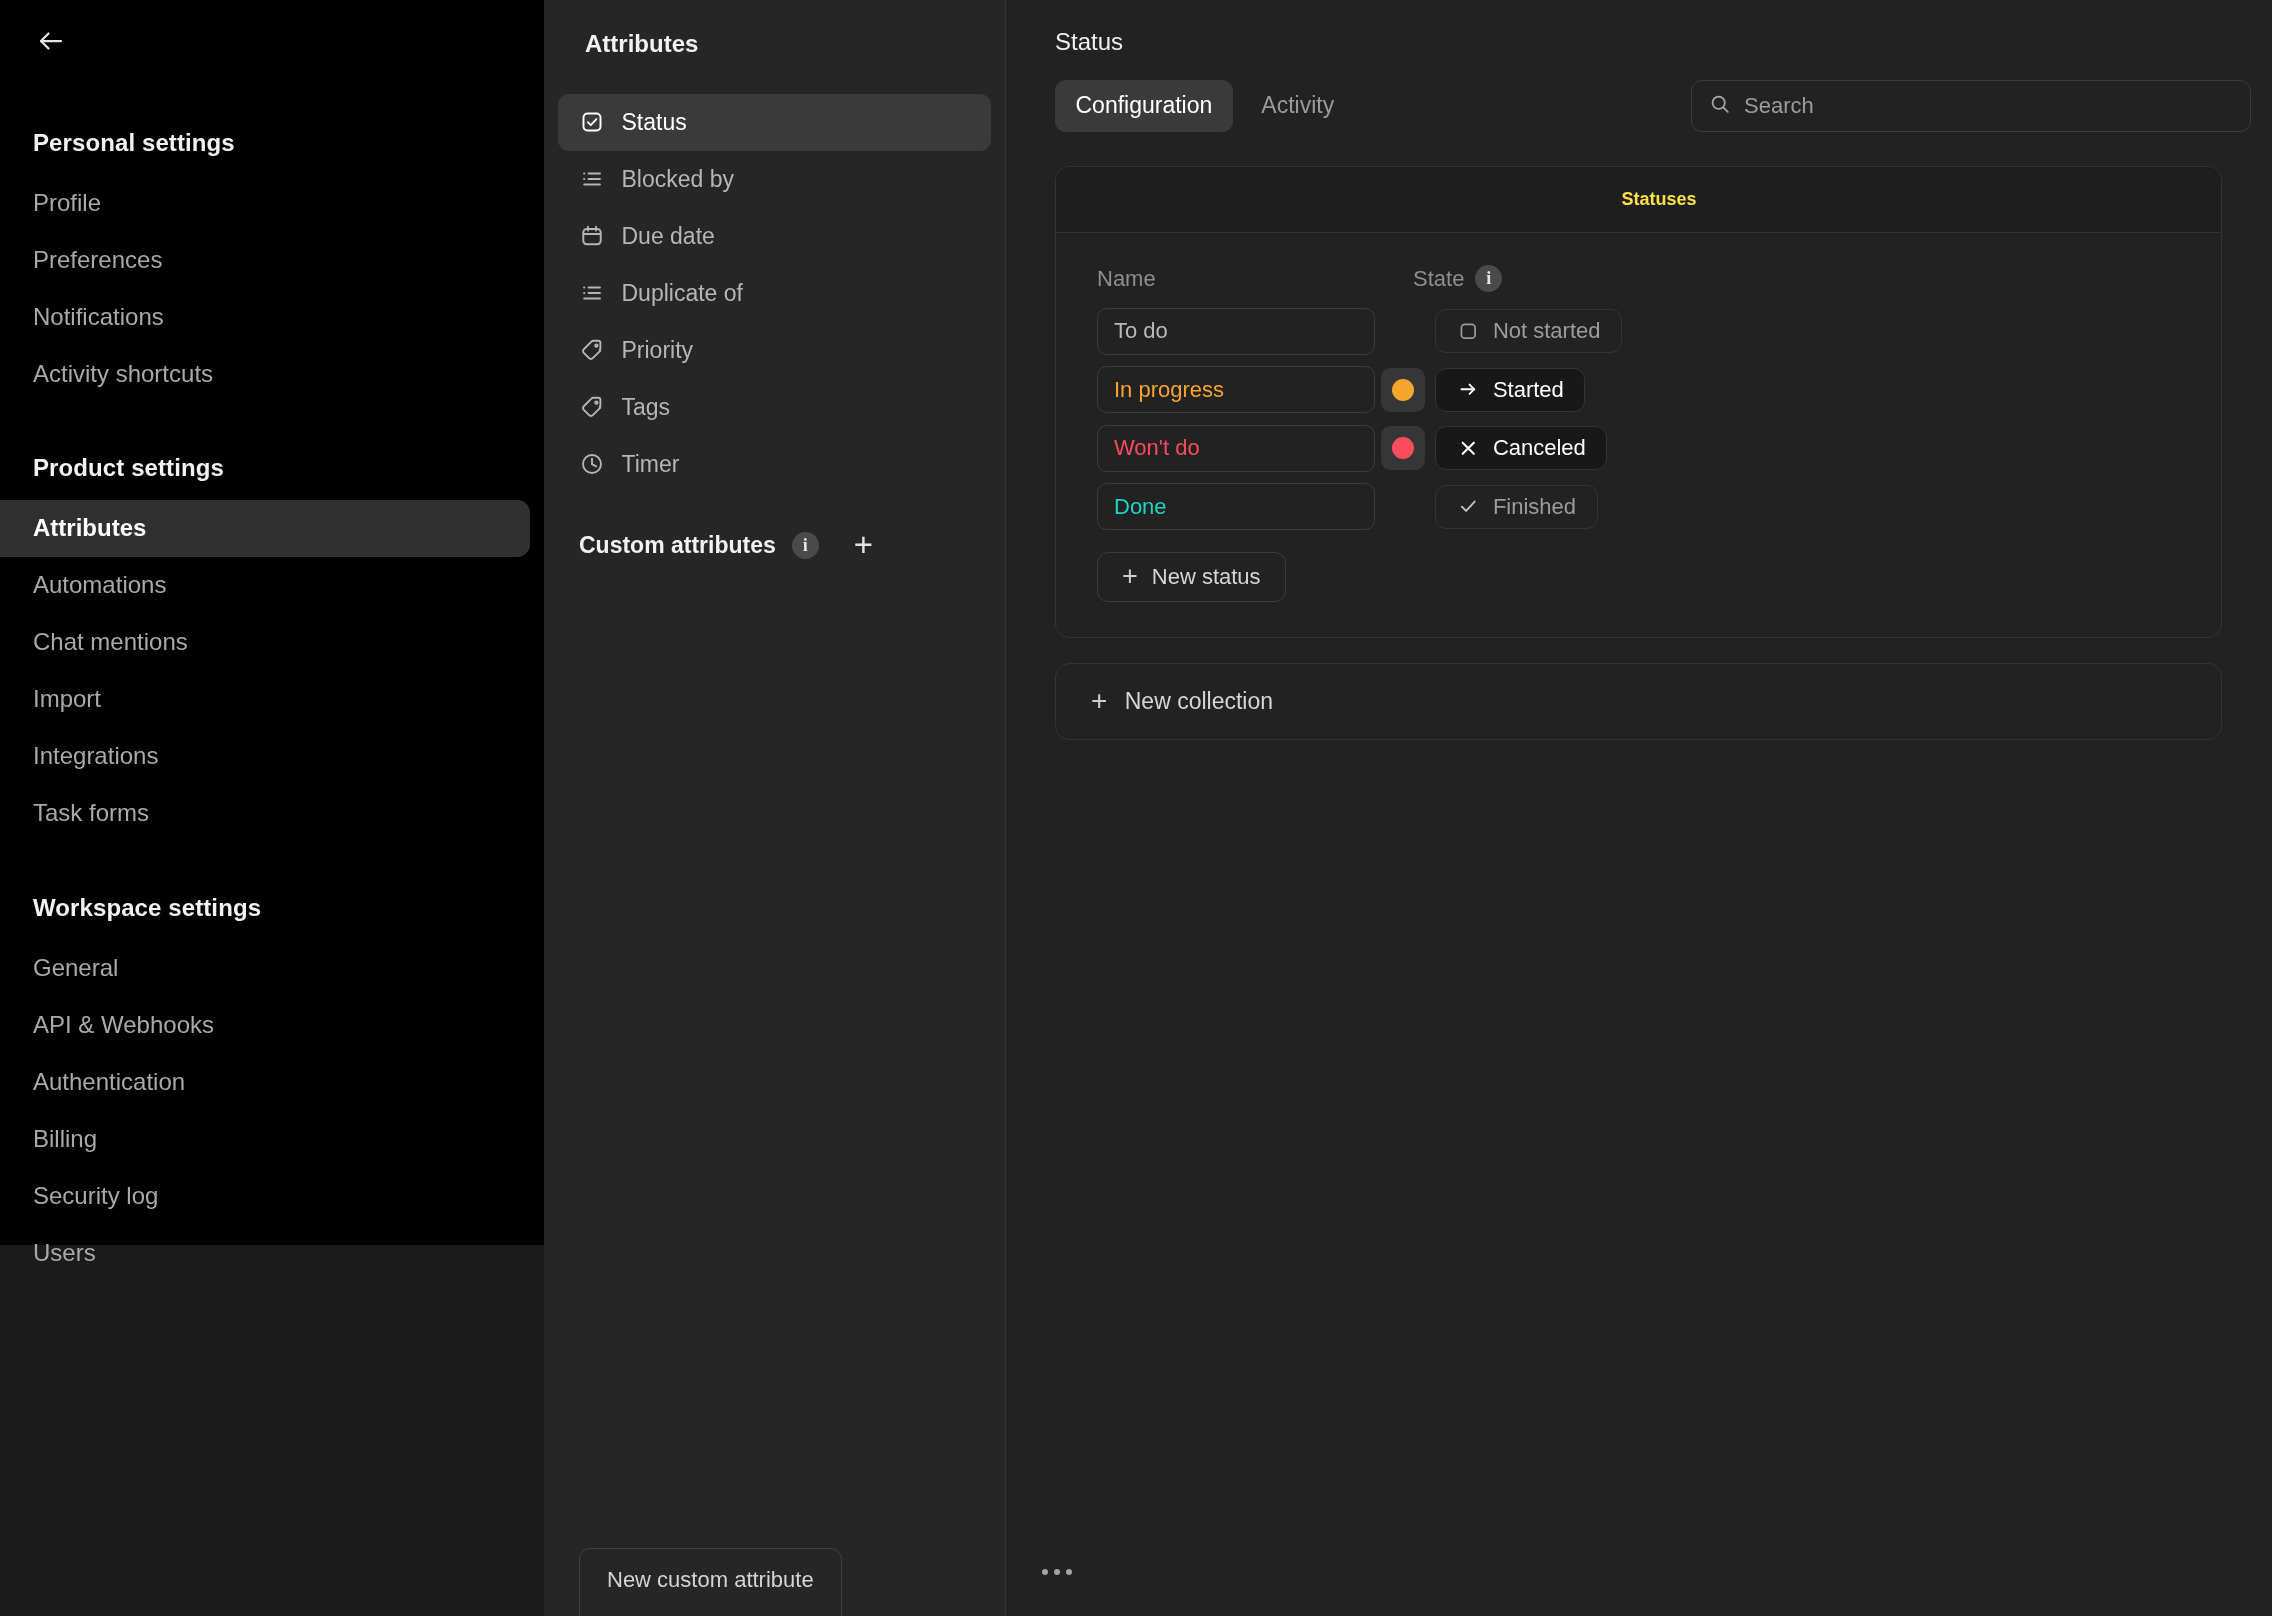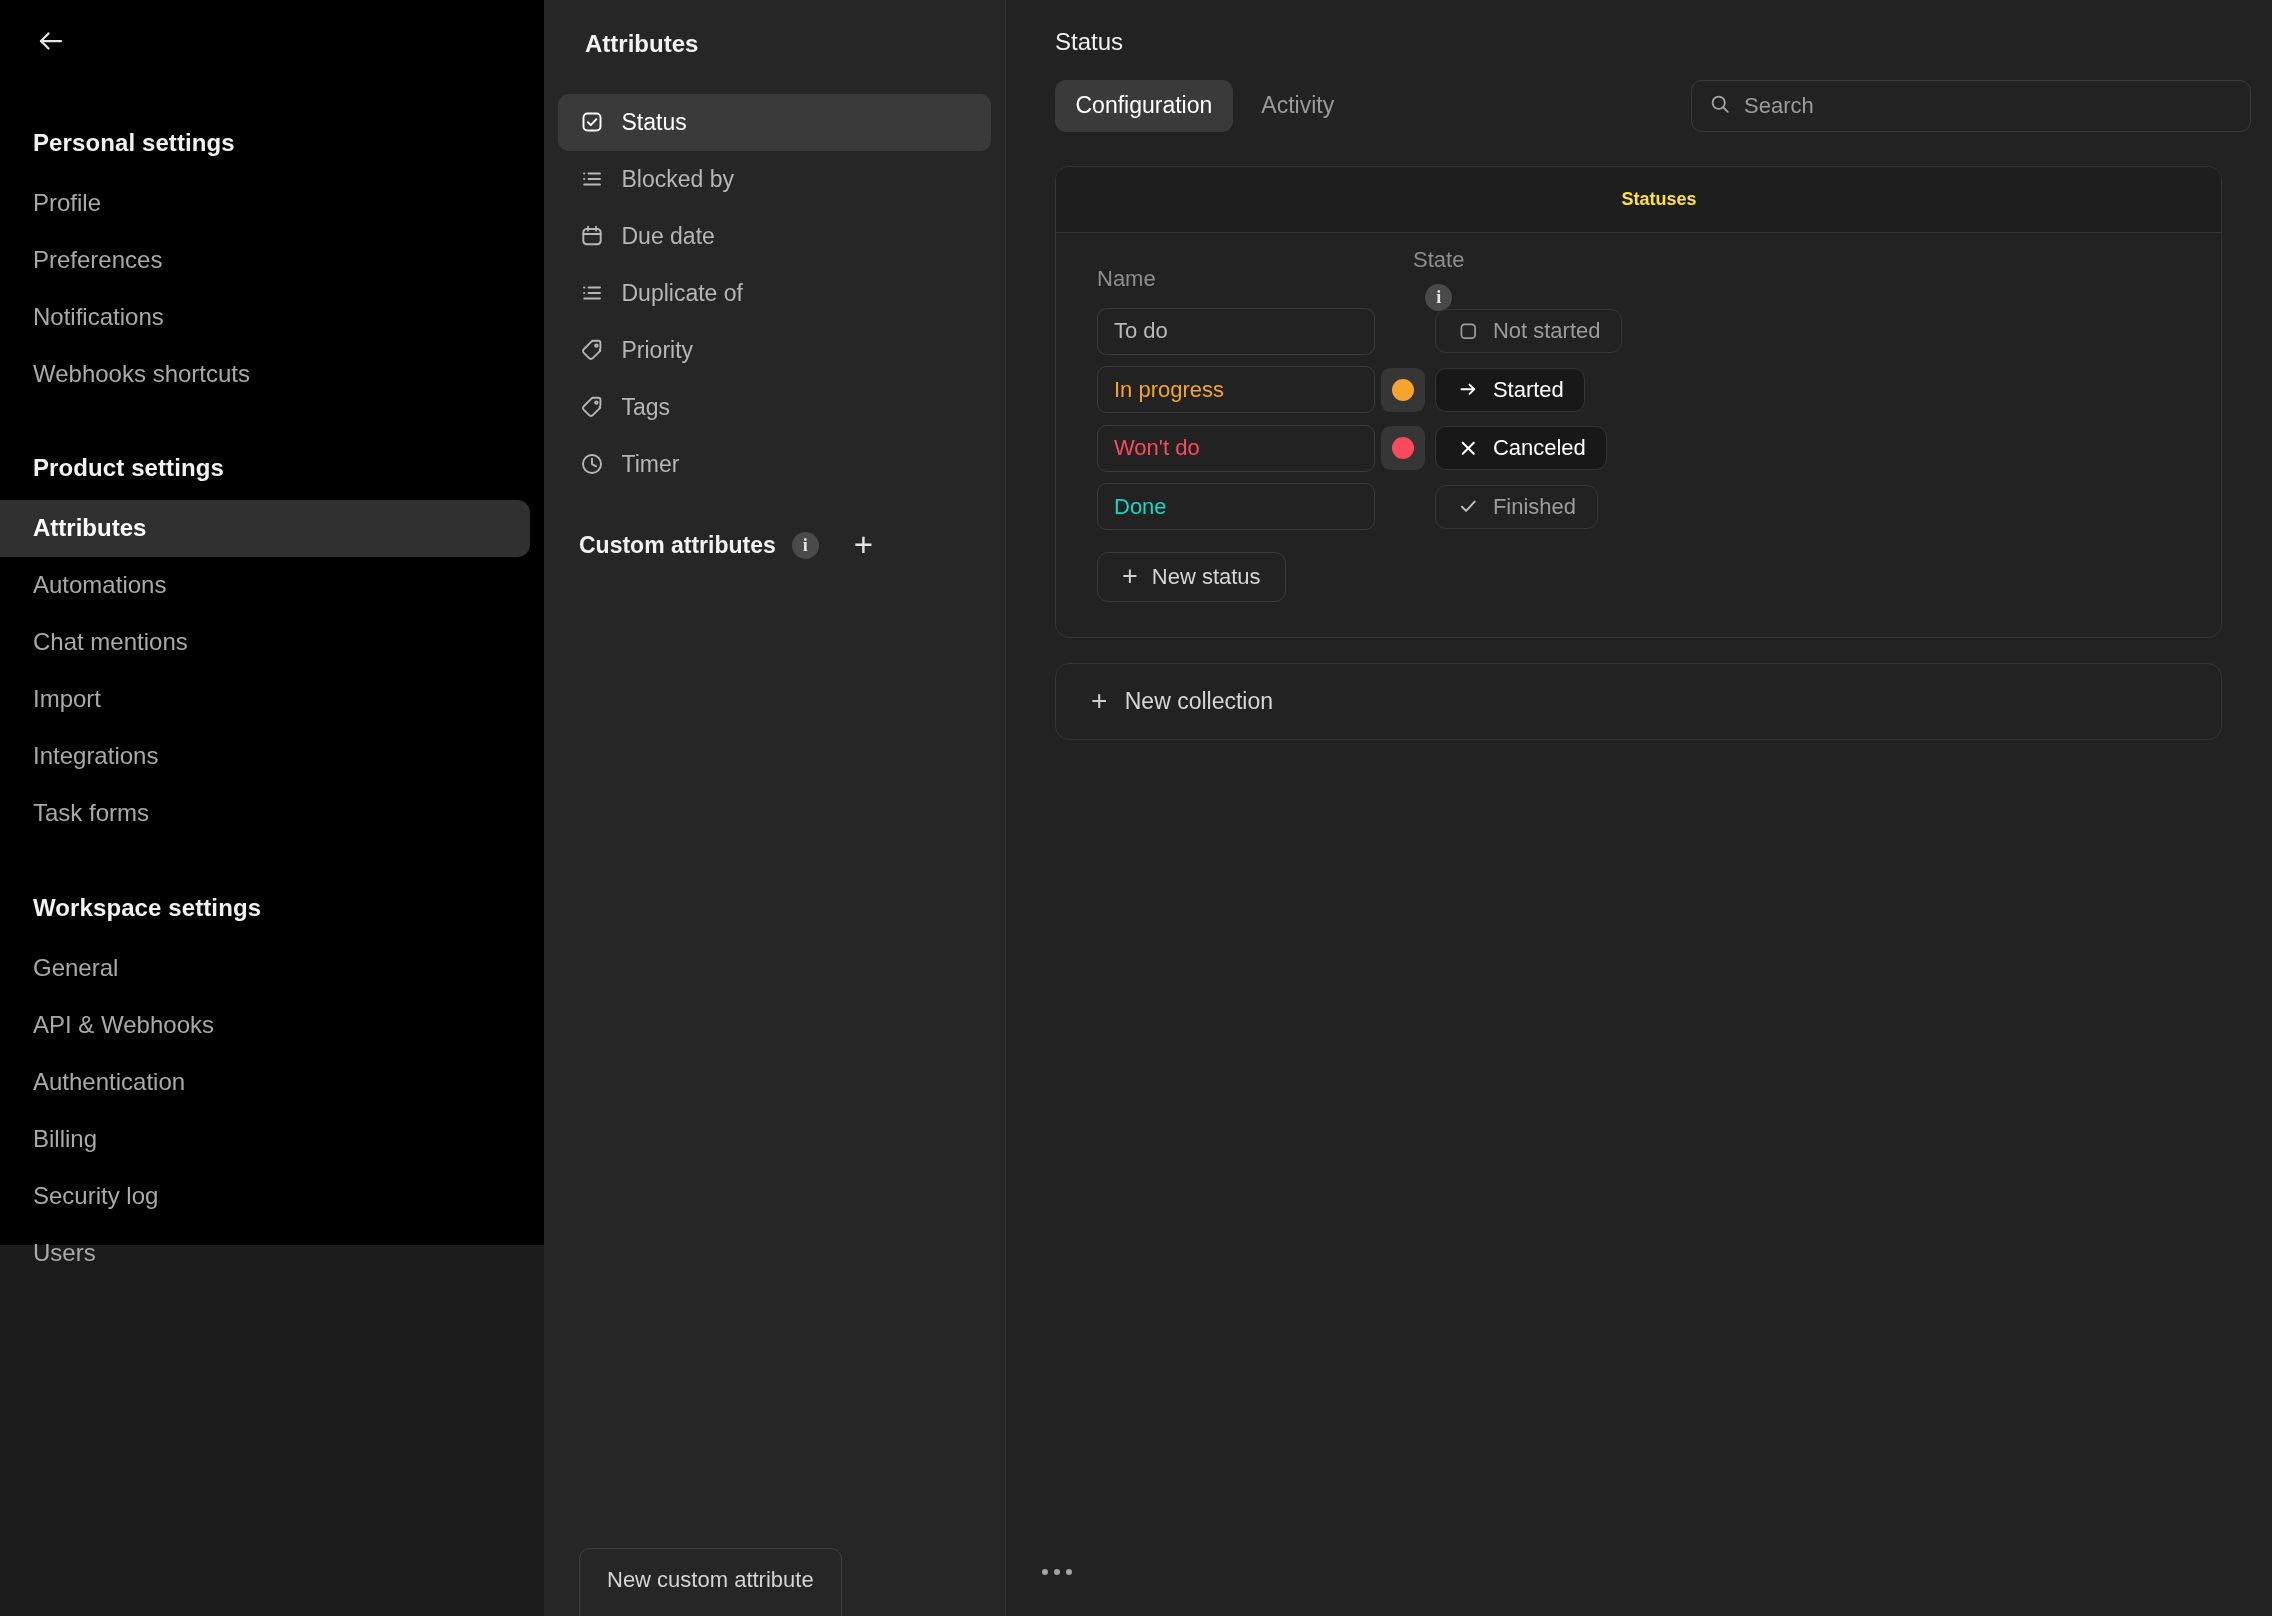--- a/index.html
+++ b/index.html
@@ -152,21 +152,21 @@
     padding: 22px 0 22px 41px;
     color: #fde047; font-size: 18px; font-weight: 700; text-align: center;
   }
   .card-body { padding: 24px 41px 35px 41px; }
   .col-head {
     display: flex; align-items: center;
     color: #8e8e8e; font-size: 22px;
     height: 43px; margin-bottom: 6.3px;
   }
   .col-head .c-name { width: 278px; }
-  .col-head .c-state { display: flex; align-items: center; gap: 11px; margin-left: 38px; flex-direction: column; }
+  .col-head .c-state { display: flex; align-items: center; gap: 11px; margin-left: 38px; }
 
   .status-row {
     display: flex; align-items: center;
     height: 49px; margin-bottom: 9.5px;
   }
   .name-input {
     width: 278px; height: 47px;
     border: 1.6px solid #3b3b3b; border-radius: 9.5px;
     display: flex; align-items: center;
     padding: 0 16px;
@@ -243,21 +243,21 @@
     <div class="sb-item">
       <span>Profile</span>
     </div>
     <div class="sb-item">
       <span>Preferences</span>
     </div>
     <div class="sb-item">
       <span>Notifications</span>
     </div>
     <div class="sb-item">
-      <span>Webhooks shortcuts</span>
+      <span>Activity shortcuts</span>
     </div>
 
     <div style="margin-top:52px" class="sb-group-title">Product settings</div>
     <div style="height:17.4px"></div>
     <div class="sb-item active">
       <span>Attributes</span>
     </div>
     <div class="sb-item">
       <span>Automations</span>
     </div>

